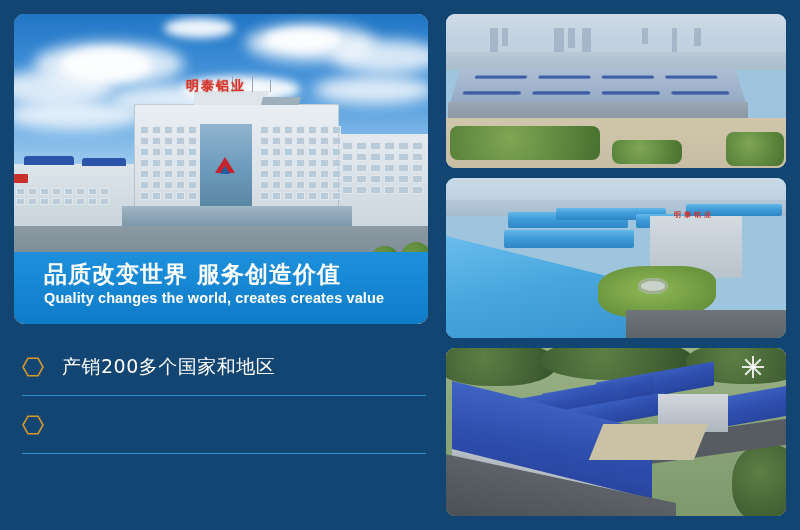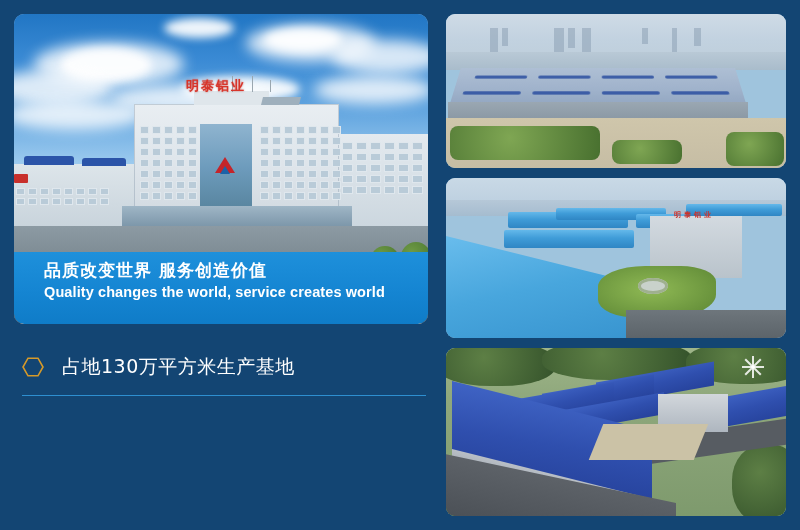--- a/index.html
+++ b/index.html
@@ -206,21 +206,21 @@
     left: 0;
     top: 238px;
     width: 414px;
     height: 72px;
     background: linear-gradient(180deg,#1e90db 0%, #1585d2 55%, #0f7cc8 100%);
     border-radius: 0 0 10px 10px;
     padding: 9px 0 0 30px;
   }
   .band-cn {
     font-family: "DejaVu Sans", sans-serif;
-    font-size: 17px;
+    font-size: 23px;
     font-weight: bold;
     color: #ffffff;
     letter-spacing: 1px;
     line-height: 1.15;
     white-space: nowrap;
   }
   .band-en {
     margin-top: 3px;
     font-family: "Liberation Sans", sans-serif;
     font-size: 14.5px;
@@ -617,35 +617,43 @@
       <div class="bush" style="left:124px; top:268px; width:20px; height:14px;"></div>
       <div class="bush" style="left:226px; top:252px; width:26px; height:20px;"></div>
       <div class="bush" style="left:236px; top:266px; width:34px; height:22px;"></div>
       <div class="bush" style="left:298px; top:250px; width:28px; height:24px;"></div>
       <div class="tree-trunk" style="left:311px; top:270px; height:14px;"></div>
       <div class="bush" style="left:356px; top:232px; width:30px; height:30px;"></div>
       <div class="bush" style="left:386px; top:228px; width:32px; height:36px;"></div>
 
       <div class="band">
         <div class="band-cn">品质改变世界  服务创造价值</div>
-        <div class="band-en">Quality changes the world, service creates world</div>
+        <div class="band-en">Quality changes the world, creates creates value</div>
       </div>
     </div>
 
     <div class="bullets">
-
 
 
       <div class="bullet-row">
         <span class="hexagon">
           <svg width="22" height="22" viewBox="0 0 22 22">
             <polygon points="6,2.2 16,2.2 21,11 16,19.8 6,19.8 1,11" fill="none" stroke="#d69a2a" stroke-width="1.6"></polygon>
           </svg>
         </span>
-        <span class="bullet-text">占地130万平方米生产基地</span>
+        <span class="bullet-text">产销200多个国家和地区</span>
+        <span class="rule"></span>
+      </div>
+
+      <div class="bullet-row">
+        <span class="hexagon">
+          <svg width="22" height="22" viewBox="0 0 22 22">
+            <polygon points="6,2.2 16,2.2 21,11 16,19.8 6,19.8 1,11" fill="none" stroke="#d69a2a" stroke-width="1.6"></polygon>
+          </svg>
+        </span>
         <span class="rule"></span>
       </div>
 
     </div>
   </div>
 
   <div class="right-col">
 
     <div class="rthumb t1">
       <div class="t1-sky"></div>

